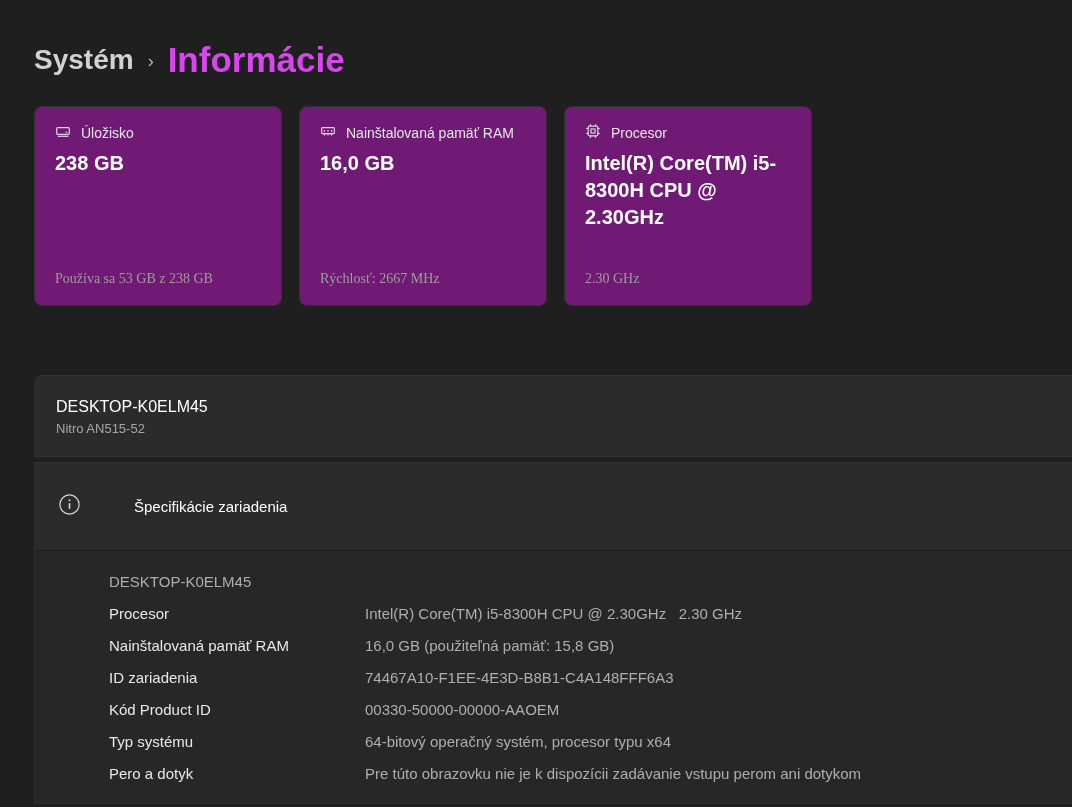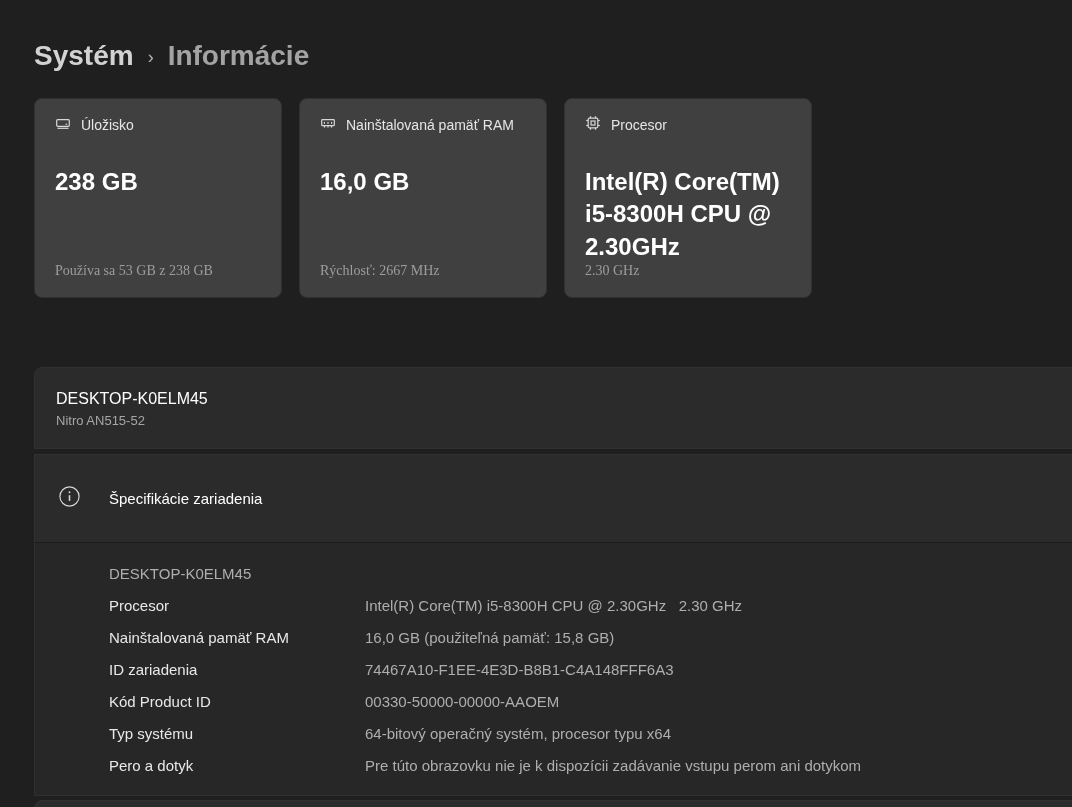--- a/index.html
+++ b/index.html
@@ -23,53 +23,53 @@
     font-weight: 600;
     color: #d2d2d2;
     cursor: pointer;
   }
   .crumb-sep {
     font-size: 18px;
     color: #b5b5b5;
     padding-top: 3px;
   }
   .crumb-current {
-    font-size: 28px;
+    font-size: 35px;
     font-weight: 600;
-    color: #a3a3a3;
+    color: #d946ef;
   }
 
   
   .cards-row {
     display: flex;
     gap: 17px;
     margin: 26px 0 0 34px;
     width: 1100px;
   }
   .card {
     position: relative;
     width: 248px;
     height: 200px;
-    background: #404040;
+    background: #701a75;
     border: 1px solid #313131;
     border-radius: 8px;
     padding: 16px 16px 18px 20px;
     flex-shrink: 0;
   }
   .card-head {
     display: flex;
     align-items: center;
     gap: 10px;
     color: #e6e6e6;
     font-size: 14px;
   }
   .card-head svg { flex-shrink: 0; }
   .card-value {
-    margin-top: 32px;
-    font-size: 24px;
+    margin-top: 8px;
+    font-size: 20px;
     font-weight: 700;
     color: #ffffff;
     line-height: 1.35;
     padding-right: 4px;
   }
   .card-detail {
     position: absolute;
     left: 20px;
     right: 12px;
     bottom: 18px;
@@ -101,21 +101,21 @@
     height: 89px;
     background: #2b2b2b;
     border: 1px solid #313131;
     border-bottom: 1px solid #1c1c1c;
     display: flex;
     align-items: center;
     padding-left: 23px;
     gap: 28px;
     cursor: pointer;
   }
-  .specs-title { font-size: 15px; color: #ffffff; }
+  .specs-title { font-size: 15px; color: #ffffff; margin-left: 25px; }
   .specs-body {
     background: #272727;
     border: 1px solid #303030;
     border-top: none;
     padding: 14px 0 14px 74px;
   }
   .spec-row {
     display: grid;
     grid-template-columns: 256px 1fr;
     height: 32px;

